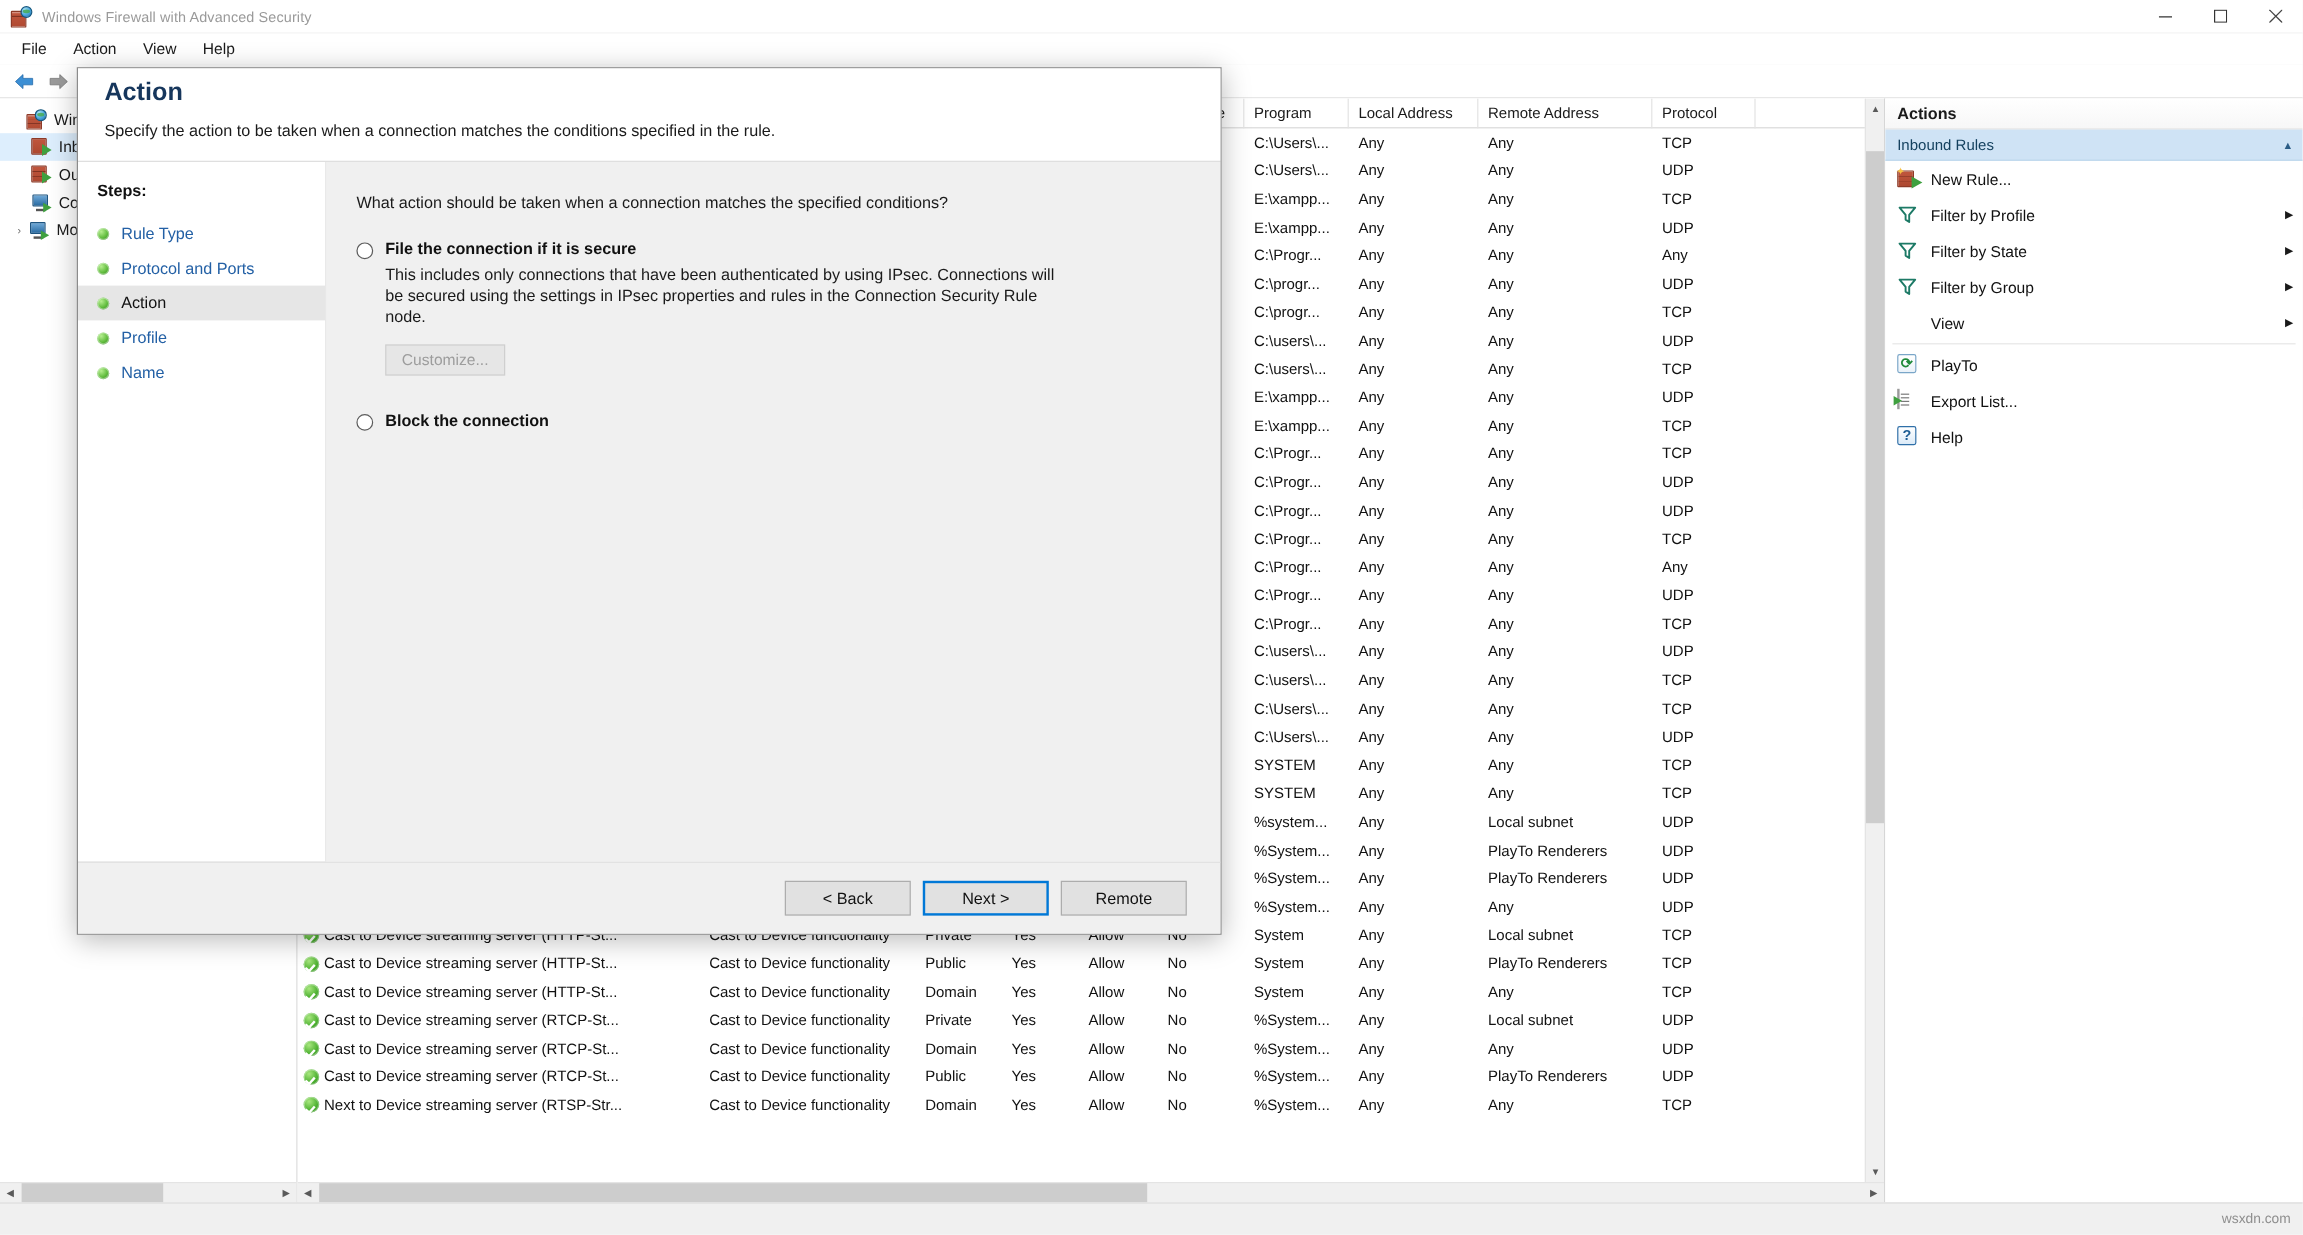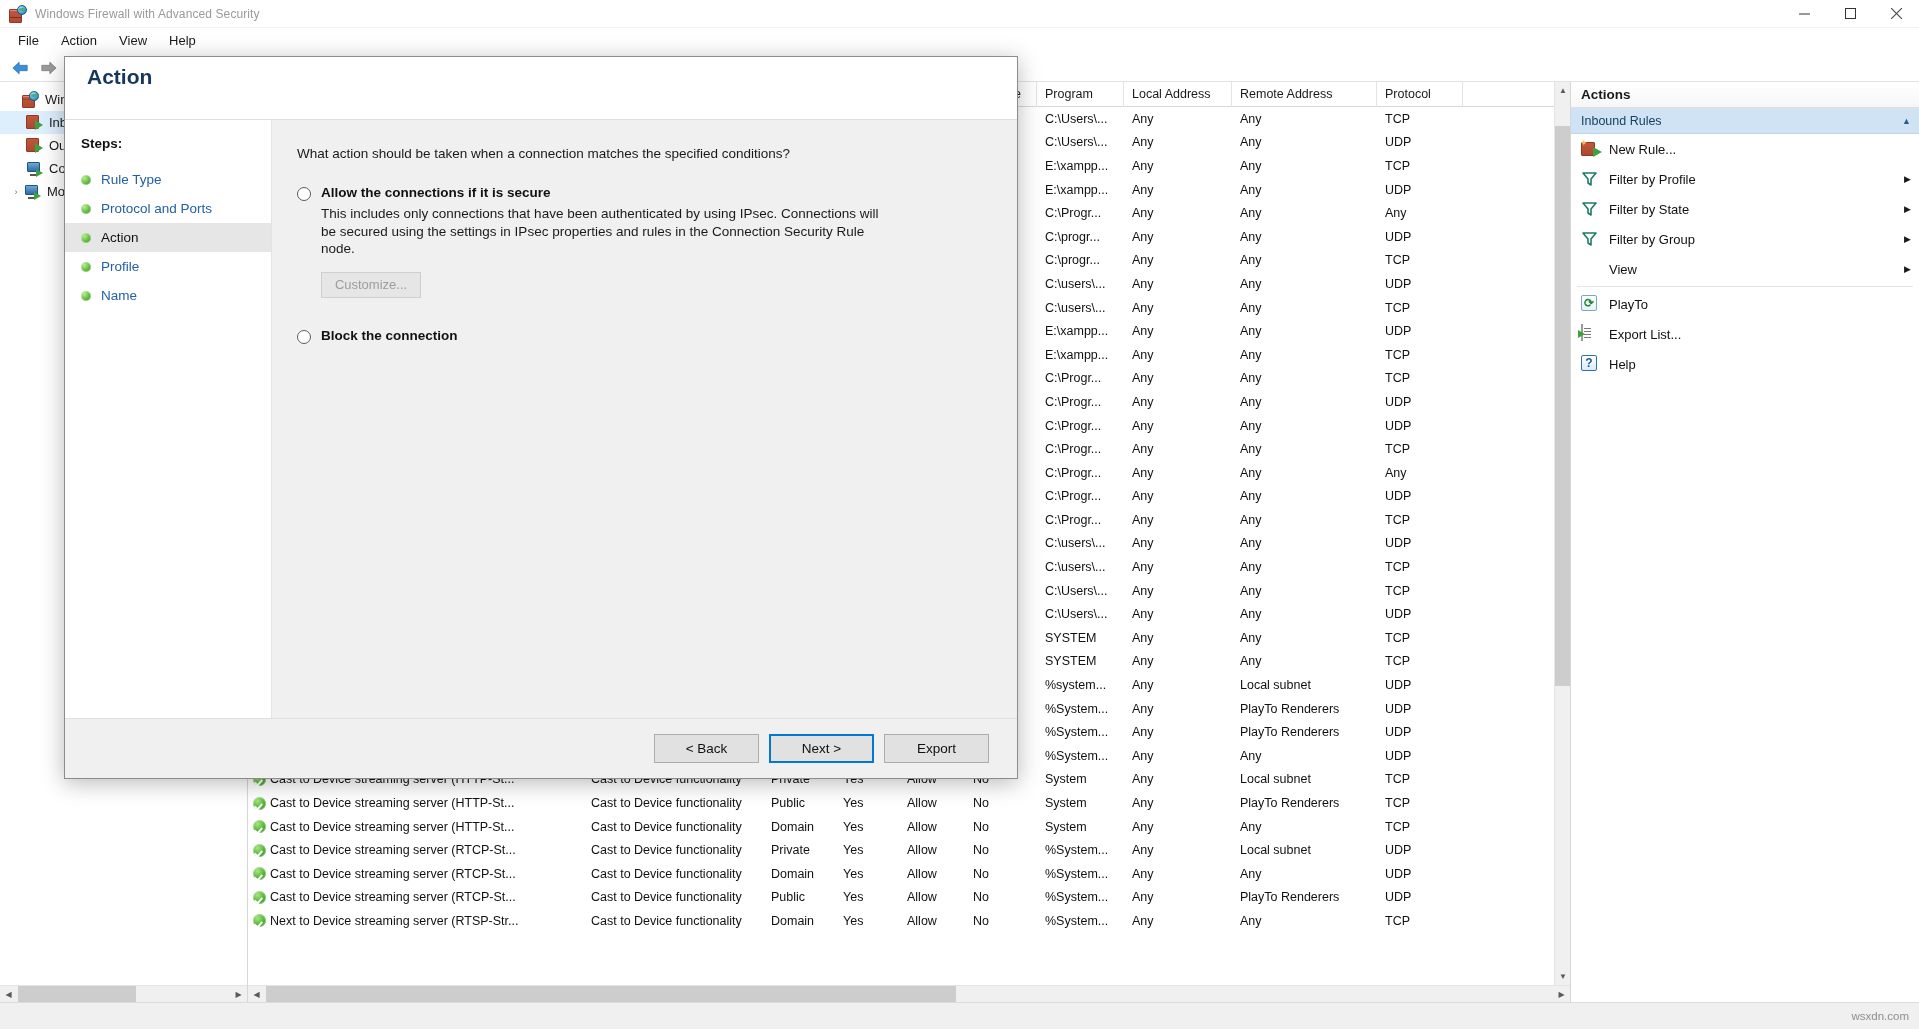--- a/index.html
+++ b/index.html
@@ -1087,20 +1087,21 @@
   </div>
 
   <div id="statusbar">
     <span>wsxdn.com</span>
   </div>
 
   <div id="wizard">
 
     <div class="wz-header">
       <div class="wz-h1">Action</div>
+      <div class="wz-sub">Specify the action to be taken when a connection matches the conditions specified in the rule.</div>
     </div>
 
     <div class="wz-body">
       <div class="wz-steps">
         <h3>Steps:</h3>
         <div class="step">
           <span class="bullet"></span>
           <span>Rule Type</span>
         </div>
         <div class="step">
@@ -1121,35 +1122,35 @@
         </div>
       </div>
 
       <div class="wz-main">
         <div class="wz-q">What action should be taken when a connection matches the specified conditions?</div>
 
 
         <div class="opt" style="margin-top:18px;">
           <div class="opt-head">
             <span class="radio"></span>
-            <span class="opt-title">Allow the connections if it is secure</span>
+            <span class="opt-title">File the connection if it is secure</span>
           </div>
           <div class="opt-desc">This includes only connections that have been authenticated by using IPsec.  Connections will be secured using the settings in IPsec properties and rules in the Connection Security Rule node.</div>
           <button class="btn-customize">Customize...</button>
         </div>
 
         <div class="opt block">
           <div class="opt-head">
             <span class="radio"></span>
             <span class="opt-title">Block the connection</span>
           </div>
         </div>
       </div>
     </div>
 
     <div class="wz-footer">
       <button class="wbtn">&lt; Back</button>
       <button class="wbtn default">Next &gt;</button>
-      <button class="wbtn">Export</button>
+      <button class="wbtn">Remote</button>
     </div>
   </div>
 
 </div>
 
 </body></html>

